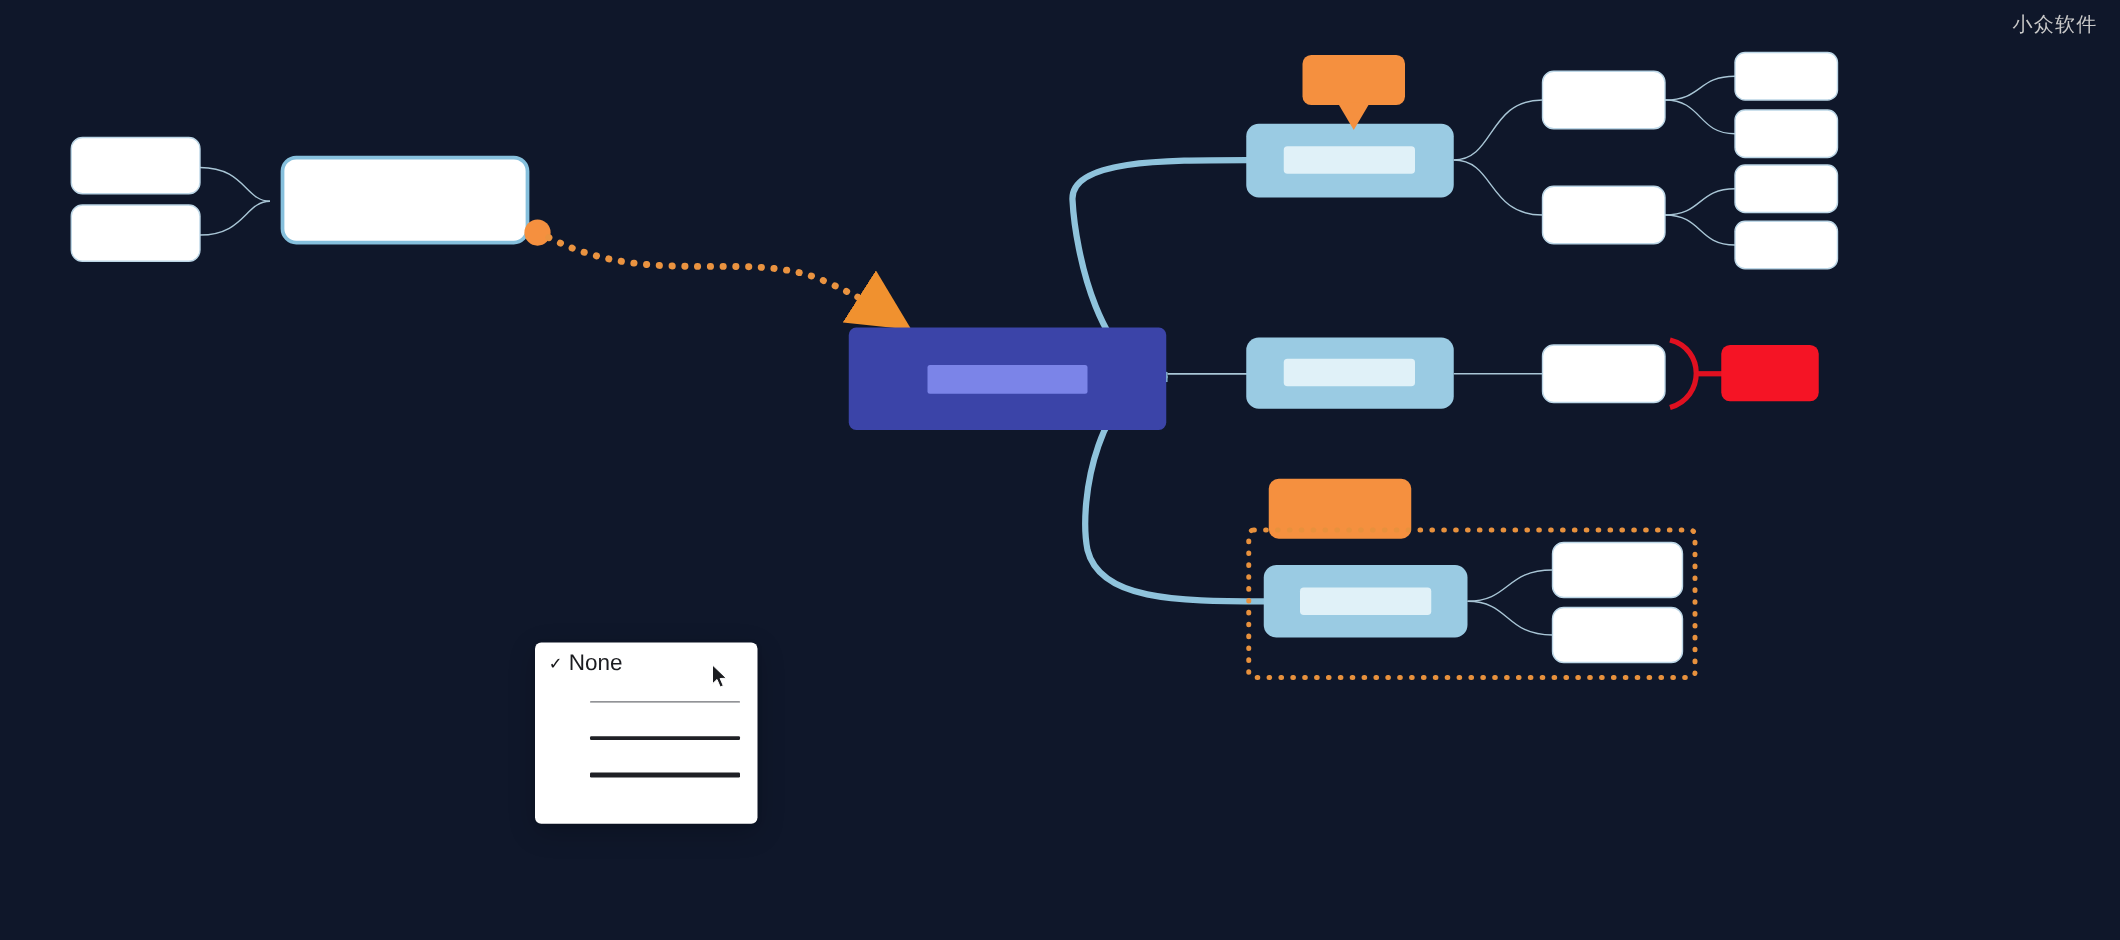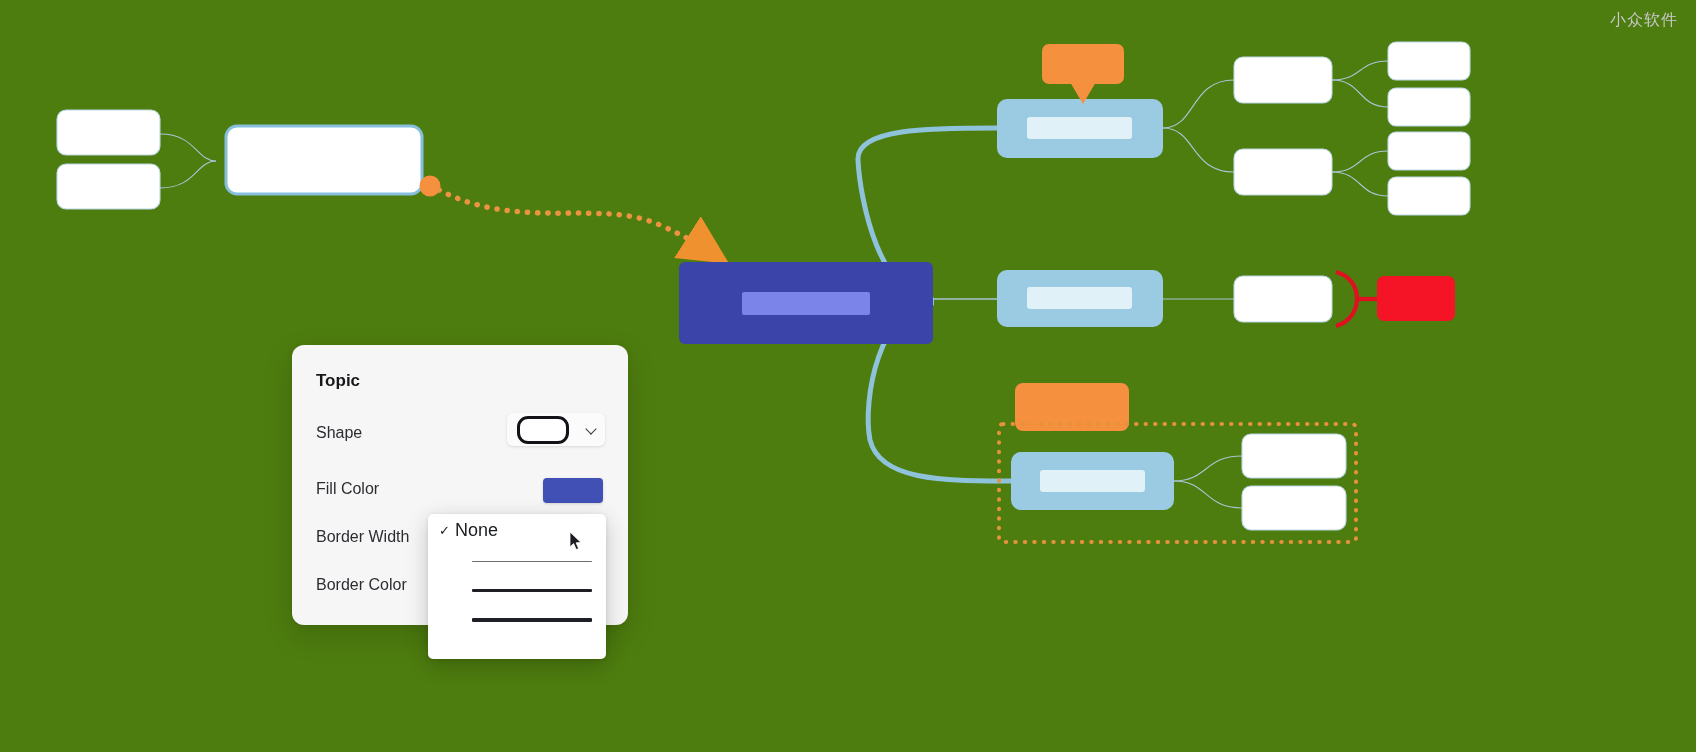--- a/index.html
+++ b/index.html
@@ -12,21 +12,21 @@
     height: 752px;
     position: relative;
     overflow: hidden;
     font-family: "Liberation Sans", sans-serif;
     background: #fdfdfd;
   }
 
   #canvas {
     position: absolute;
     inset: 0;
-    background: #4d7c0f;
+    background: #0f172a;
   }
 
   
   .watermark {
     position: absolute;
     top: 10px;
     right: 18px;
     font-size: 16px;
     color: #c9c9c9;
     letter-spacing: 1px;
@@ -295,35 +295,20 @@
       <path d="M1174,481 C 1208,481 1204,508 1242,508"></path>
     </g>
     <g>
       <rect x="1242" y="434" width="104" height="44" rx="9" fill="#ffffff" stroke="#bcd6e6" stroke-width="1.1"></rect>
     </g>
     <g>
       <rect x="1242" y="486" width="104" height="44" rx="9" fill="#ffffff" stroke="#bcd6e6" stroke-width="1.1"></rect>
     </g>
   </svg>
 
-  <div class="panel">
-    <div class="panel-title">Topic</div>
-
-    <div class="row-label lbl-shape">Shape</div>
-    <div class="row-label lbl-fill">Fill Color</div>
-    <div class="row-label lbl-border-width">Border Width</div>
-    <div class="row-label lbl-border-color">Border Color</div>
-
-    <div class="shape-select">
-      <div class="shape-glyph"></div>
-      <div class="chev"></div>
-    </div>
-
-    <div class="fill-swatch" id="fill-swatch" style="background: rgb(64, 80, 181);"></div>
-  </div>
 
   <div class="dropdown" id="dropdown">
       <div class="dd-item first">
         <span class="dd-check">✓</span>
         <span class="dd-text">None</span>
       </div>
       <div class="dd-item">
         <span class="dd-check"></span>
         <span class="dd-line-wrap">
           <span class="dd-line" style="height: 1.5px; background: rgb(111, 112, 117);"></span>

